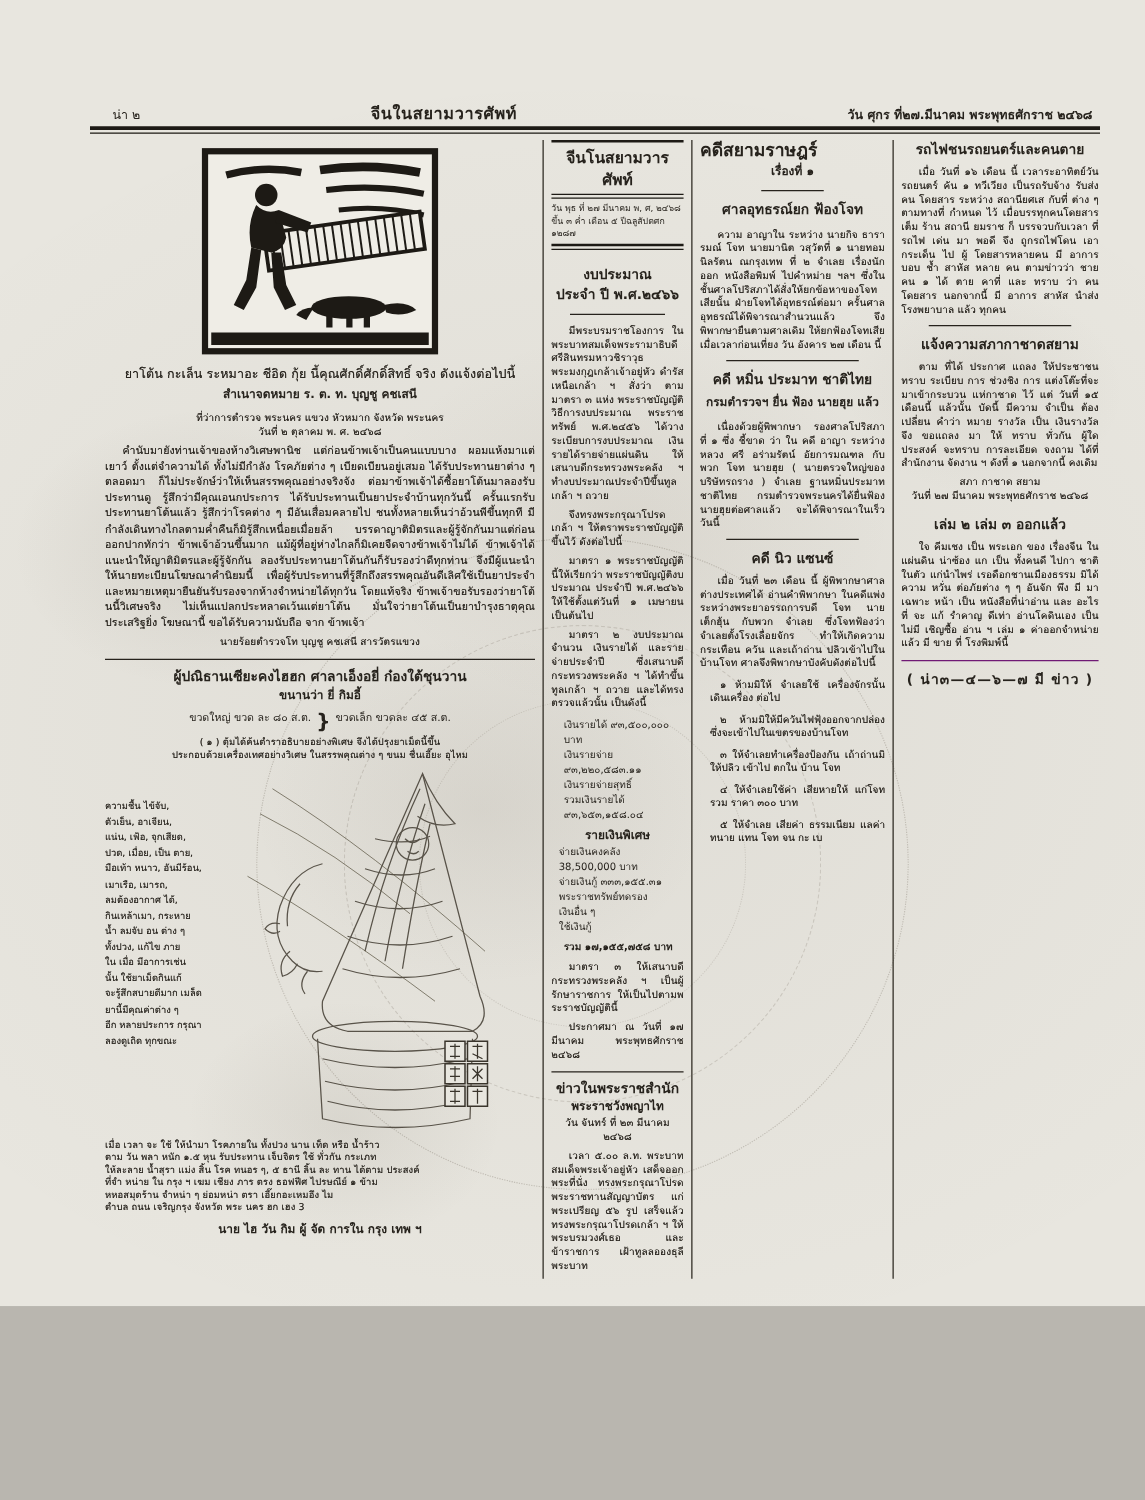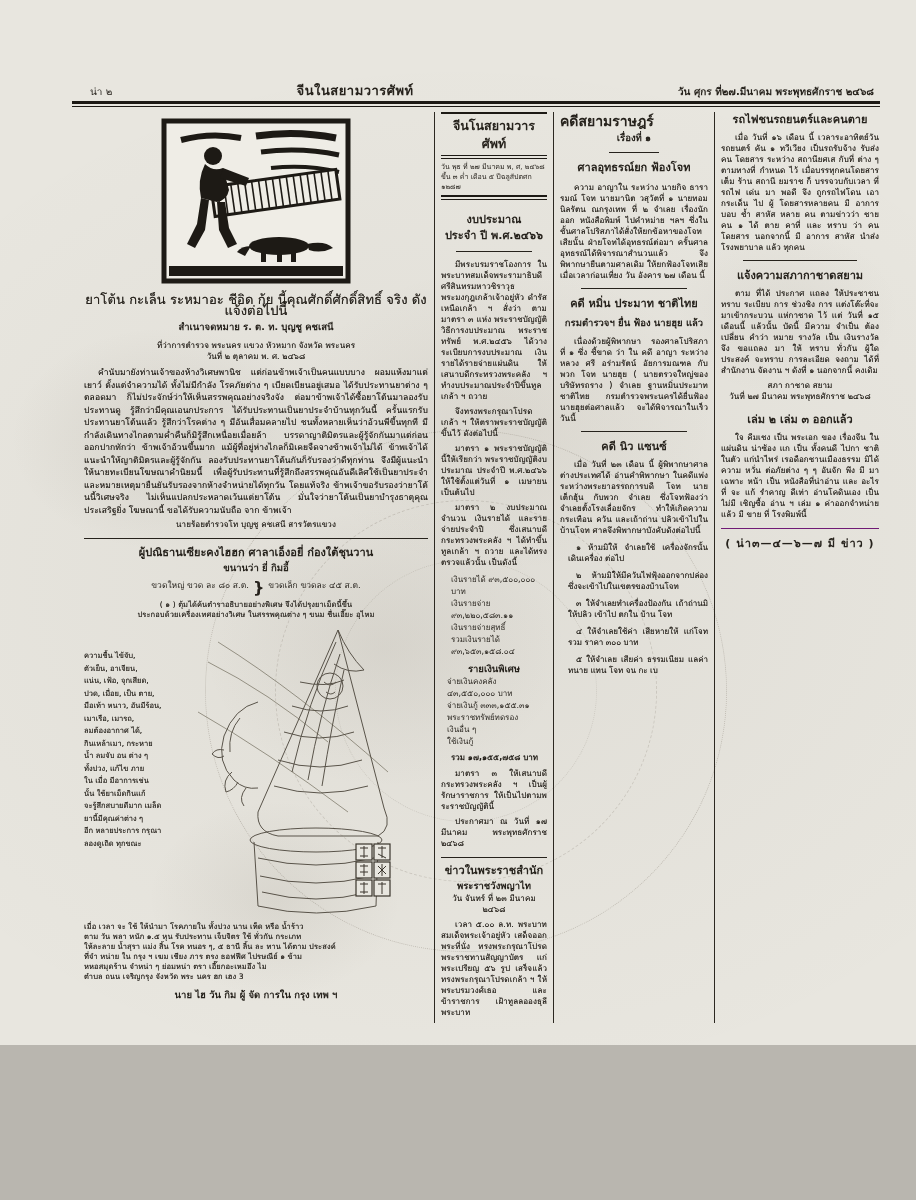--- a/index.html
+++ b/index.html
@@ -136,21 +136,21 @@
             <path d="M146 126 q18 -4 26 4 q-12 6 -24 2z"></path>
             <path d="M90 128 q-10 0 -14 6 l8 4z"></path>
             <rect x="100" y="134" width="5" height="10"></rect>
               <rect x="116" y="134" width="5" height="10"></rect>
             <rect x="130" y="134" width="5" height="10"></rect>
           </g>
           <rect x="8" y="148" width="174" height="10" fill="#1d1a15"></rect>
         </svg>
       </div>
 
-      <div class="bt ctr" style="font-size:13px">ยาโต้น กะเล็น ระหมาอะ ชีอิด กุ้ย   นี้คุณศักดิ์ศักดิ์สิทธิ์ จริง   ดังแจ้งต่อไปนี้</div>
+      <div class="bt ctr" style="font-size:10px">ยาโต้น กะเล็น ระหมาอะ ชีอิด กุ้ย   นี้คุณศักดิ์ศักดิ์สิทธิ์ จริง   ดังแจ้งต่อไปนี้</div>
       <div class="gap4"></div>
       <div class="h-sm">สำเนาจดหมาย ร. ต. ท.   บุญชู คชเสนี</div>
       <div class="gap6"></div>
       <div class="bt ctr">ที่ว่าการตำรวจ พระนคร แขวง หัวหมาก    จังหวัด พระนคร</div>
       <div class="bt ctr">วันที่ ๒ ตุลาคม   พ. ศ. ๒๔๖๘</div>
       <div class="gap4"></div>
       <div class="bt ind" style="font-size:8.5px;line-height:12.5px">คำนับมายังท่านเจ้าของห้างวิเศษพานิช    แต่ก่อนข้าพเจ้าเป็นคนแบบบาง ผอมแห้งมาแต่เยาว์  ตั้งแต่จำความได้  ทั้งไม่มีกำลัง โรคภัยต่าง ๆ เบียดเบียนอยู่เสมอ  ได้รับประทานยาต่าง ๆ ตลอดมา  ก็ไม่ประจักษ์ว่าให้เห็นสรรพคุณอย่างจริงจัง  ต่อมาข้าพเจ้าได้ซื้อยาโต้นมาลองรับประทานดู  รู้สึกว่ามีคุณเอนกประการ  ได้รับประทานเป็นยาประจำบ้านทุกวันนี้  ครั้นแรกรับประทานยาโต้นแล้ว รู้สึกว่าโรคต่าง ๆ มีอันเสื่อมคลายไป  ชนทั้งหลายเห็นว่าอ้วนพีขึ้นทุกที  มีกำลังเดินทางไกลตามค่ำคืนก็มิรู้สึกเหนื่อยเมื่อยล้า  บรรดาญาติมิตรและผู้รู้จักกันมาแต่ก่อนออกปากทักว่า ข้าพเจ้าอ้วนขึ้นมาก  แม้ผู้ที่อยู่ห่างไกลก็มิเคยจืดจางข้าพเจ้าไม่ได้    ข้าพเจ้าได้แนะนำให้ญาติมิตรและผู้รู้จักกัน ลองรับประทานยาโต้นกันก็รับรองว่าดีทุกท่าน  จึงมีผู้แนะนำให้นายทะเบียนโฆษณาคำนิยมนี้  เพื่อผู้รับประทานที่รู้สึกถึงสรรพคุณอันดีเลิศใช้เป็นยาประจำ  และหมายเหตุมายืนยันรับรองจากห้างจำหน่ายได้ทุกวัน    โดยแท้จริง ข้าพเจ้าขอรับรองว่ายาโต้นนี้วิเศษจริง  ไม่เห็นแปลกประหลาดเว้นแต่ยาโต้น  มั่นใจว่ายาโต้นเป็นยาบำรุงธาตุคุณประเสริฐยิ่ง    โฆษณานี้ ขอได้รับความนับถือ จาก ข้าพเจ้า</div>
       <div class="bt ctr" style="margin-top:3px">นายร้อยตำรวจโท บุญชู  คชเสนี    สารวัตรแขวง</div>
 
       <div class="srule full" style="margin:8px 0 6px"></div>
@@ -262,21 +262,21 @@
       <div>
           <div class="figline">เงินรายได้   ๙๓,๕๐๐,๐๐๐ บาท</div>
           <div class="figline">เงินรายจ่าย   ๙๓,๒๒๐,๕๘๓.๑๑</div>
           <div class="figline">เงินรายจ่ายสุทธิ์</div>
           <div class="figline">รวมเงินรายได้  ๙๓,๖๕๓,๑๕๘.๐๔</div>
         </div>
       <div class="gap4"></div>
       <div class="h-sm">รายเงินพิเศษ</div>
       <div>
           <div class="listline">จ่ายเงินคงคลัง</div>
-          <div class="listline">๔๓,๕๕๐,๐๐๐ บาท</div>
+          <div class="listline">38,500,000 บาท</div>
           <div class="listline">จ่ายเงินกู้   ๓๓๓,๑๕๕.๓๑</div>
           <div class="listline">พระราชทรัพย์ทดรอง</div>
           <div class="listline">เงินอื่น ๆ</div>
           <div class="listline">ใช้เงินกู้</div>
         </div>
       <div class="gap4"></div>
       <div class="figline" style="font-weight:bold">รวม   ๑๗,๑๕๕,๗๕๘ บาท</div>
       <div class="gap4"></div>
       <div class="bt ind">มาตรา ๓ ให้เสนาบดีกระทรวงพระคลัง ฯ เป็นผู้รักษาราชการ ให้เป็นไปตามพระราชบัญญัตินี้</div>
       <div class="gap4"></div>

